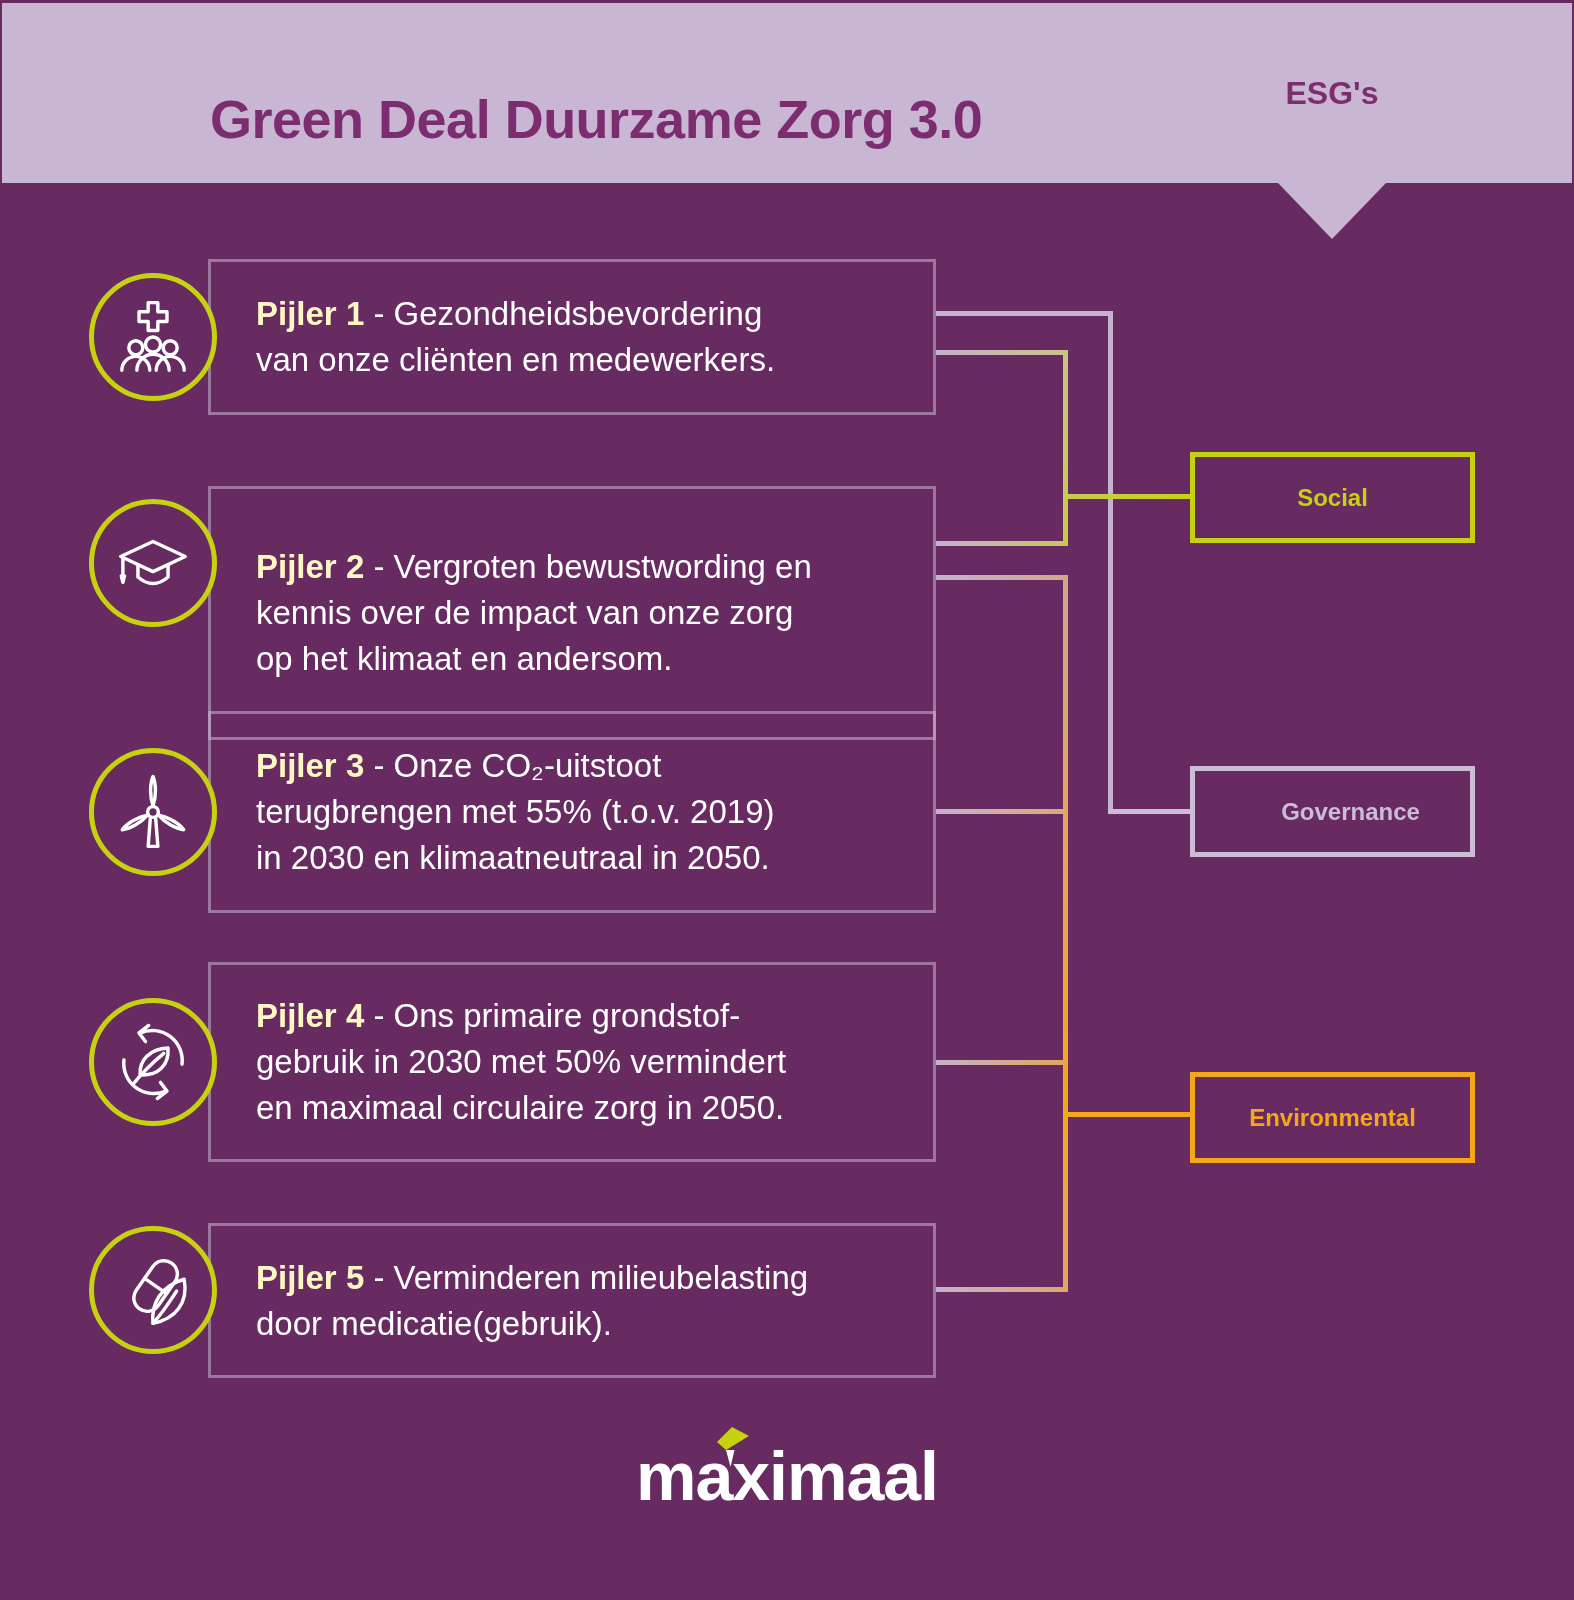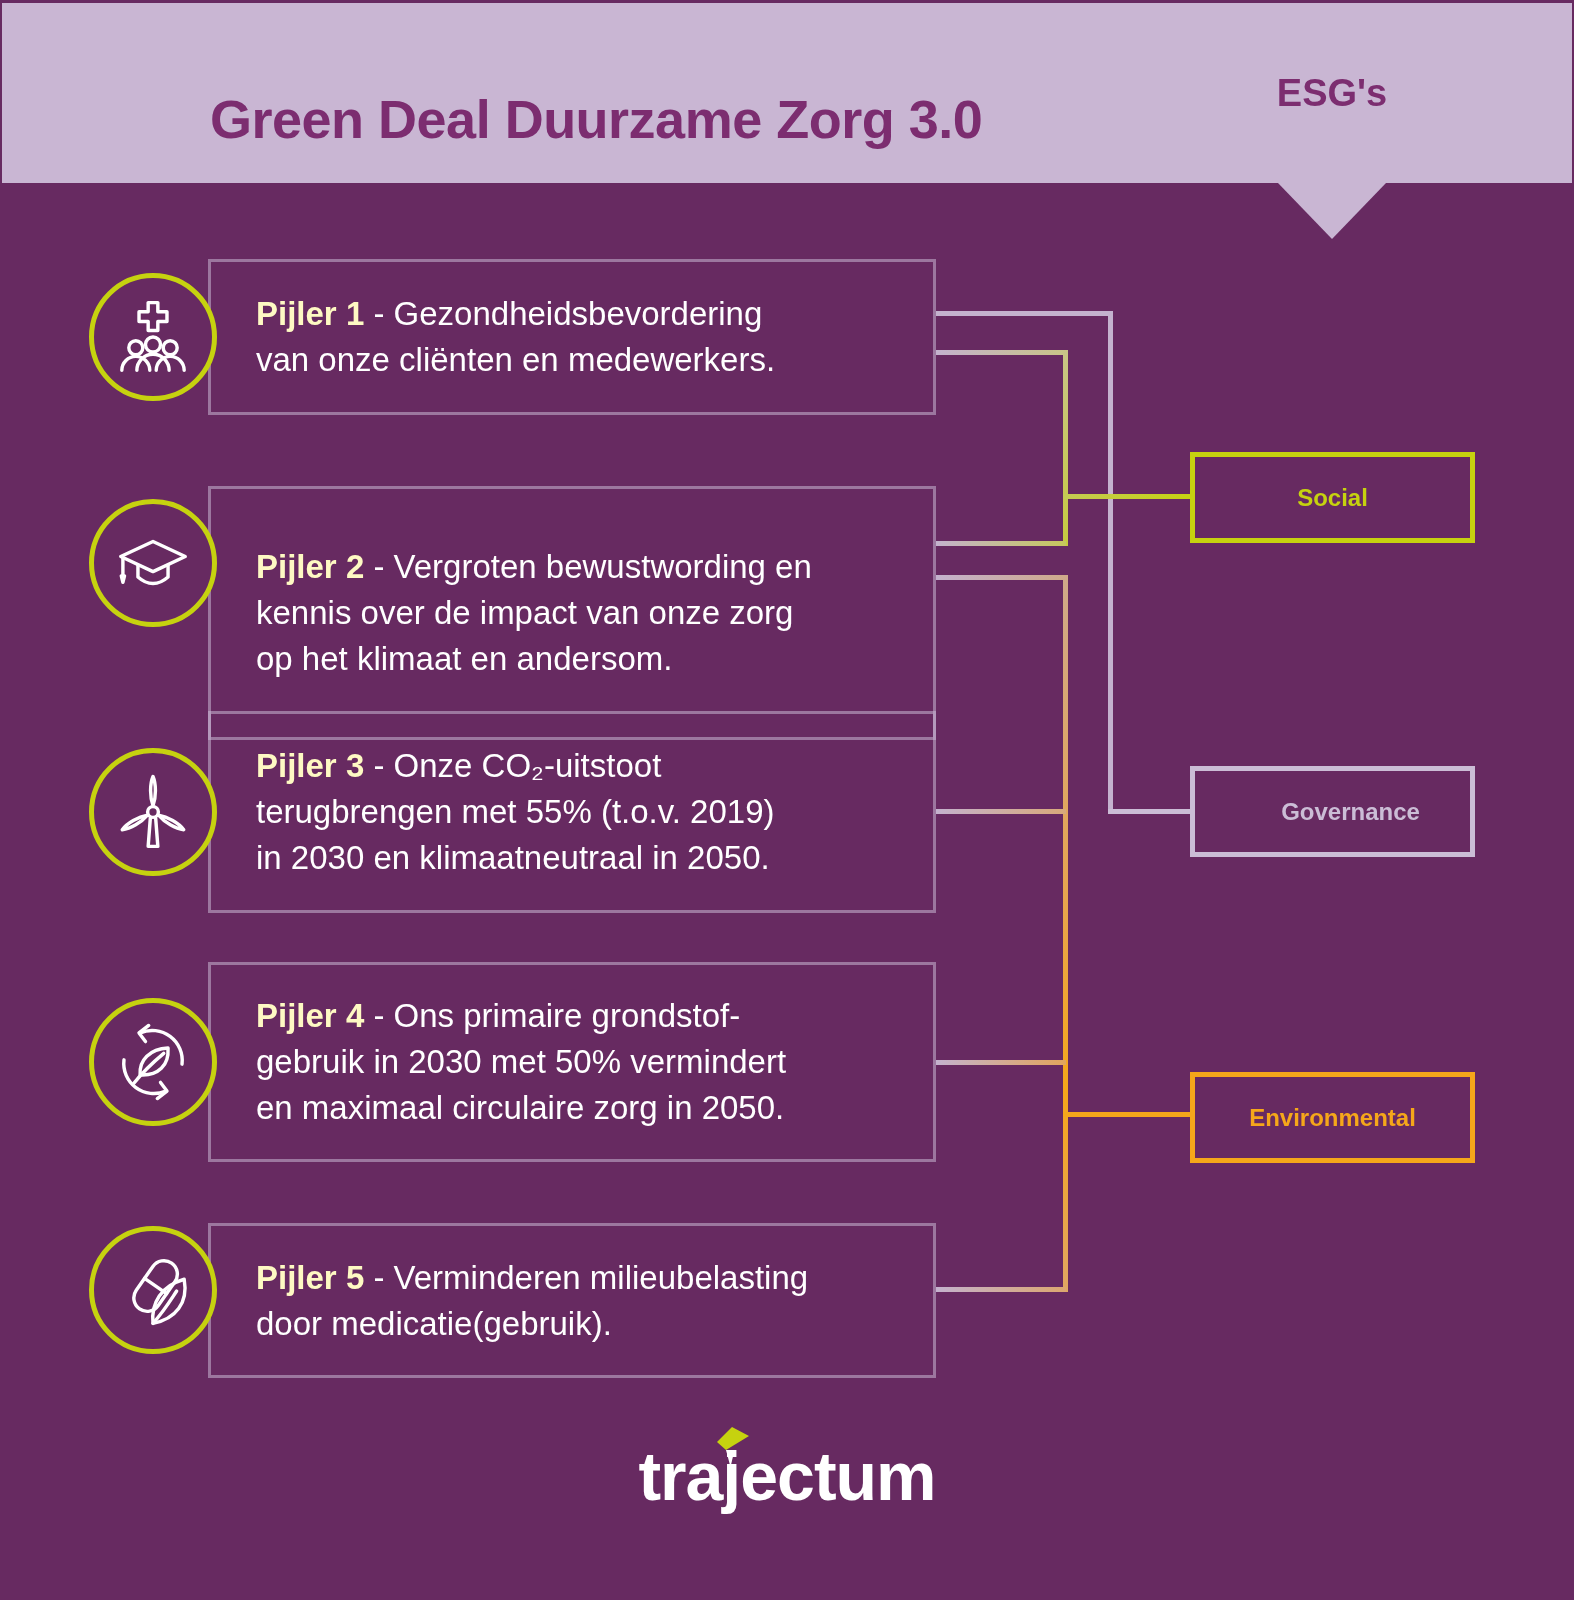--- a/index.html
+++ b/index.html
@@ -14,21 +14,21 @@
     background:#C9B6D3;
   }
   .header-title{
     position:absolute;left:208px;top:0;height:232px;
     display:flex;align-items:center;
     font-size:54px;font-weight:bold;color:#7C2D70;letter-spacing:-.5px;
   }
   .header-badge{
     position:absolute;left:1205px;top:0;width:250px;height:180px;
     display:flex;align-items:center;justify-content:center;
-    font-size:38px;font-weight:bold;color:#7C2D70;
+    font-size:32px;font-weight:bold;color:#7C2D70;
   }
   .header-pointer{
     position:absolute;left:1278px;top:183px;width:0;height:0;
     border-left:54px solid transparent;border-right:54px solid transparent;
     border-top:56px solid #C9B6D3;
   }
   
   .pillar-box{
     position:absolute;left:208px;width:728px;box-sizing:border-box;
     border:3px solid rgba(201,182,211,.55);
@@ -190,14 +190,14 @@
 </div>
 <div class="esg-box esg-environmental">
   <span>Environmental</span>
 </div>
 
 <div class="logo">
   <svg class="kite" width="40" height="44" viewBox="0 0 40 44">
     <polygon points="4,17 19,2 36,11 13,25" fill="#C6D20F"></polygon>
     <polygon points="13,25 17.5,42 21.5,25" fill="#FFFFFF"></polygon>
   </svg>
-  <span class="brand">trajectum</span>
+  <span class="brand">maximaal</span>
 </div>
 
 </body></html>

